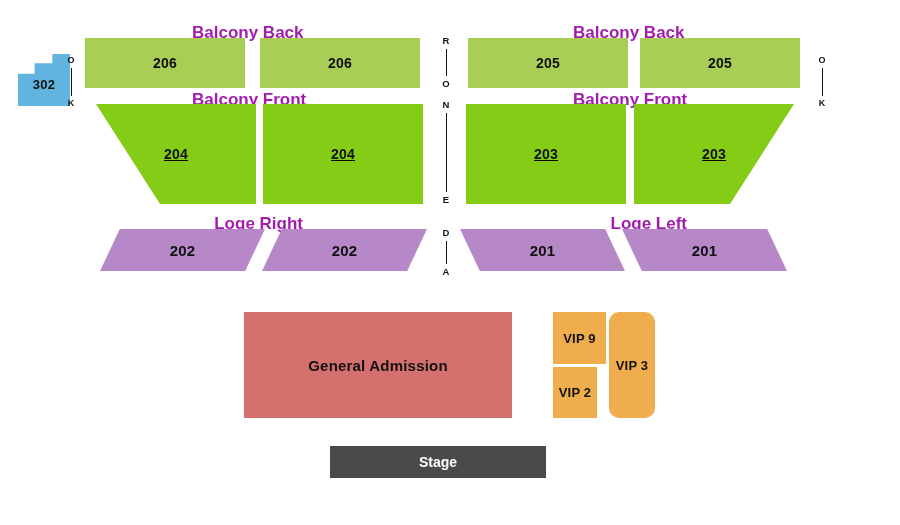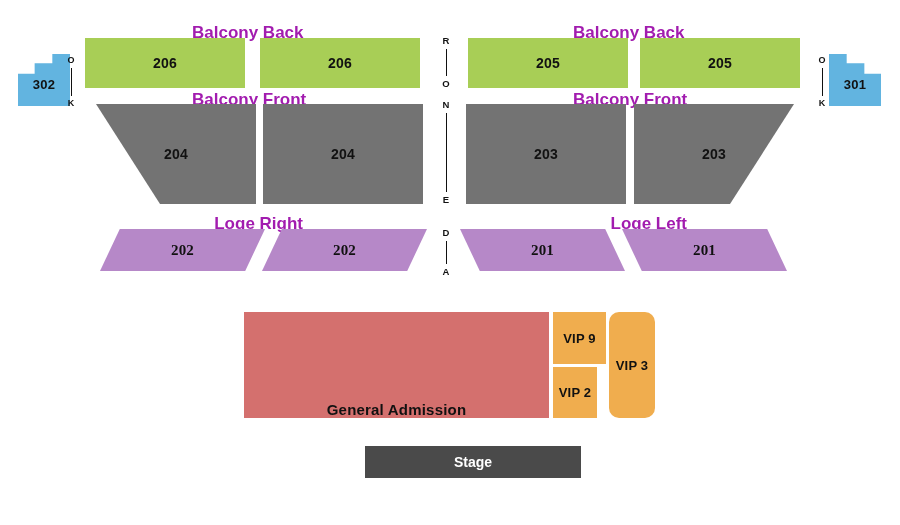--- a/index.html
+++ b/index.html
@@ -40,25 +40,25 @@
     position: absolute;
     font-size: 17px;
     font-weight: bold;
     color: #a21caf;
     text-align: right;
     white-space: nowrap;
   }
 
   
   .green { background: #a8ce56; }
-  .blue  { background: #737373; }
-  .purple{ background: #b688c8; font-family: Liberation Serif, serif; }
+  .blue  { background: #84cc16; text-decoration: underline; }
+  .purple{ background: #b688c8; }
   .ga    { background: #d4706e; }
   .vip   { background: #f0ad4e; }
-  .stage { background: #4a4a4a; margin-left: 35px; }
+  .stage { background: #4a4a4a; }
 
   .stage-label {
     font-size: 14px;
     font-weight: bold;
     color: #ffffff;
   }
 
   
   .side-box {
     position: absolute;
@@ -165,23 +165,20 @@
       <span class="sec-label num-md">202</span>
     </div>
     <div class="sec purple" style="left: 460px; top: 229px; width: 165px; height: 42px; clip-path: polygon(0% 0%, 88% 0%, 100% 100%, 12% 100%);">
       <span class="sec-label num-md">201</span>
     </div>
     <div class="sec purple" style="left: 622px; top: 229px; width: 165px; height: 42px; clip-path: polygon(0% 0%, 88% 0%, 100% 100%, 12% 100%);">
       <span class="sec-label num-md">201</span>
     </div>
     <div class="side-box" style="left: 18px; top: 54px; width: 52px; height: 52px; clip-path: polygon(0% 38%, 32% 38%, 32% 18%, 66% 18%, 66% 0%, 100% 0%, 100% 100%, 0% 100%);">
       <span class="sec-label num-sm">302</span>
-    </div>
-    <div class="side-box" style="left: 829px; top: 54px; width: 52px; height: 52px; clip-path: polygon(0% 0%, 34% 0%, 34% 18%, 68% 18%, 68% 38%, 100% 38%, 100% 100%, 0% 100%);">
-      <span class="sec-label num-sm">301</span>
     </div>
     <div class="ok-ruler" style="left: 64px; top: 56px; height: 52px;">
       <span class="ok-letter">O</span>
       <div class="ok-line"></div>
       <span class="ok-letter">K</span>
     </div>
     <div class="ok-ruler" style="left: 815px; top: 56px; height: 52px;">
       <span class="ok-letter">O</span>
       <div class="ok-line"></div>
       <span class="ok-letter">K</span>
@@ -196,21 +193,21 @@
         <span class="c-letter">N</span>
         <div class="c-line"></div>
         <span class="c-letter">E</span>
       </div>
       <div class="center-pair" style="top: 198px; height: 48px;">
         <span class="c-letter">D</span>
         <div class="c-line"></div>
         <span class="c-letter">A</span>
       </div>
     </div>
-    <div class="sec ga" style="left: 244px; top: 312px; width: 305px; height: 106px; align-items: flex-end;">
+    <div class="sec ga" style="left: 244px; top: 312px; width: 268px; height: 106px;">
       <span class="sec-label num-md">General Admission</span>
     </div>
     <div class="sec vip" style="left: 553px; top: 312px; width: 53px; height: 52px;">
       <span class="sec-label num-sm">VIP 9</span>
     </div>
     <div class="sec vip" style="left: 553px; top: 367px; width: 44px; height: 51px;">
       <span class="sec-label num-sm">VIP 2</span>
     </div>
     <div class="sec vip" style="left: 609px; top: 312px; width: 46px; height: 106px; border-radius: 10px;">
       <span class="sec-label num-sm">VIP 3</span>

